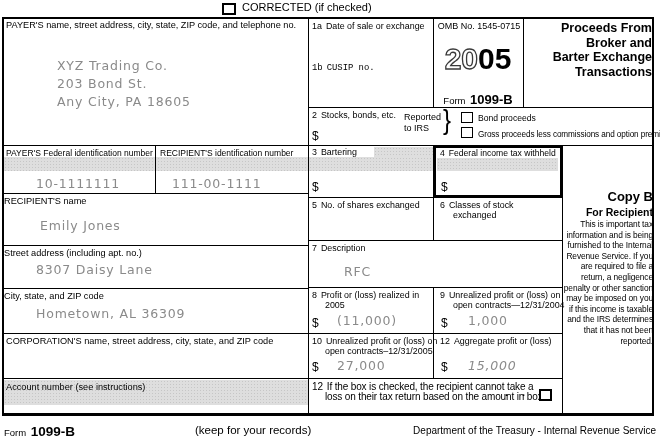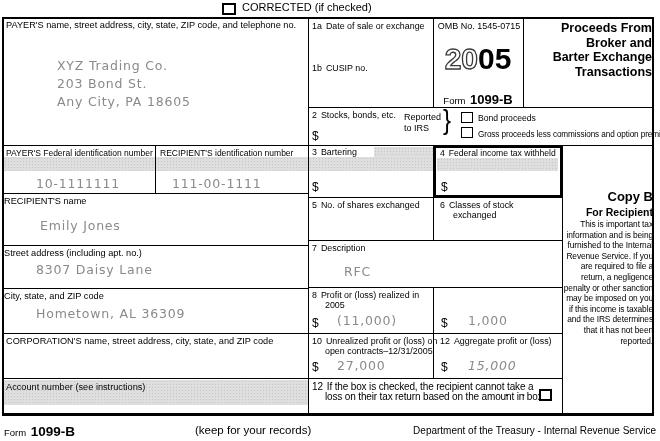--- a/index.html
+++ b/index.html
@@ -85,21 +85,21 @@
   <div class="lbl" style="left:4px;top:196px;">RECIPIENT'S name</div>
   <div class="hw" style="left:40px;top:218px;">Emily Jones</div>
   <div class="lbl" style="left:4px;top:248px;">Street address (including apt. no.)</div>
   <div class="hw" style="left:36px;top:262px;">8307 Daisy Lane</div>
   <div class="lbl" style="left:4px;top:291px;">City, state, and ZIP code</div>
   <div class="hw" style="left:36px;top:306px;">Hometown, AL 36309</div>
   <div class="lbl" style="left:6px;top:336px;">CORPORATION'S name, street address, city, state, and ZIP code</div>
   <div class="lbl" style="left:6px;top:382px;">Account number (see instructions)</div>
 
   <div class="boxlbl" style="left:312px;top:21px;width:116px;"><span class="bnum">1a</span><span>Date of sale or exchange</span></div>
-  <div class="boxlbl" style="left:312px;top:63px;width:116px;"><span class="bnum">1b</span><span>CUSIP no.</span></div>
+  <div class="boxlbl" style="left:312px;top:63px;width:116px;font-family:Liberation Mono, monospace;"><span class="bnum">1b</span><span>CUSIP no.</span></div>
   <div class="abs nowrap" style="left:436px;top:21px;width:86px;font-size:9px;text-align:center;">OMB No. 1545-0715</div>
   <div class="year"><span class="outline">20</span><span>05</span></div>
   <div class="abs" style="left:434px;top:90px;width:88px;text-align:center;"><span class="smallcap">Form</span> <span class="bignum">1099-B</span></div>
   <div class="title">Proceeds From
 Broker and
 Barter Exchange
 Transactions</div>
 
   <div class="boxlbl nowrap" style="left:312px;top:110px;"><span class="bnum">2</span><span>Stocks, bonds, etc.</span></div>
   <div class="dollar" style="left:312px;top:129px;">$</div>
@@ -120,20 +120,21 @@
 
   <div class="boxlbl" style="left:312px;top:200px;width:118px;"><span class="bnum">5</span><span>No. of shares exchanged</span></div>
   <div class="boxlbl" style="left:440px;top:200px;width:100px;"><span class="bnum">6</span><span>Classes of stock exchanged</span></div>
 
   <div class="boxlbl nowrap" style="left:312px;top:243px;"><span class="bnum">7</span><span>Description</span></div>
   <div class="hw" style="left:344px;top:264px;">RFC</div>
 
   <div class="boxlbl" style="left:312px;top:290px;width:112px;"><span class="bnum">8</span><span>Profit or (loss) realized in 2005</span></div>
   <div class="dollar" style="left:312px;top:316px;">$</div>
   <div class="hw" style="left:337px;top:313px;">(11,000)</div>
+  <div class="boxlbl" style="left:440px;top:290px;width:120px;"><span class="bnum">9</span><span>Unrealized profit or (loss) on open contracts—12/31/2004</span></div>
   <div class="dollar" style="left:441px;top:316px;">$</div>
   <div class="hw" style="left:468px;top:313px;">1,000</div>
 
   <div class="boxlbl" style="left:312px;top:336px;width:120px;"><span class="bnum">10</span><span>Unrealized profit or (loss) on open contracts–12/31/2005</span></div>
   <div class="dollar" style="left:312px;top:360px;">$</div>
   <div class="hw" style="left:337px;top:358px;">27,000</div>
   <div class="boxlbl" style="left:440px;top:336px;width:118px;"><span class="bnum">12</span><span>Aggregate profit or (loss)</span></div>
   <div class="dollar" style="left:441px;top:360px;">$</div>
   <div class="hw" style="left:468px;top:358px;font-style:italic;">15,000</div>
 

